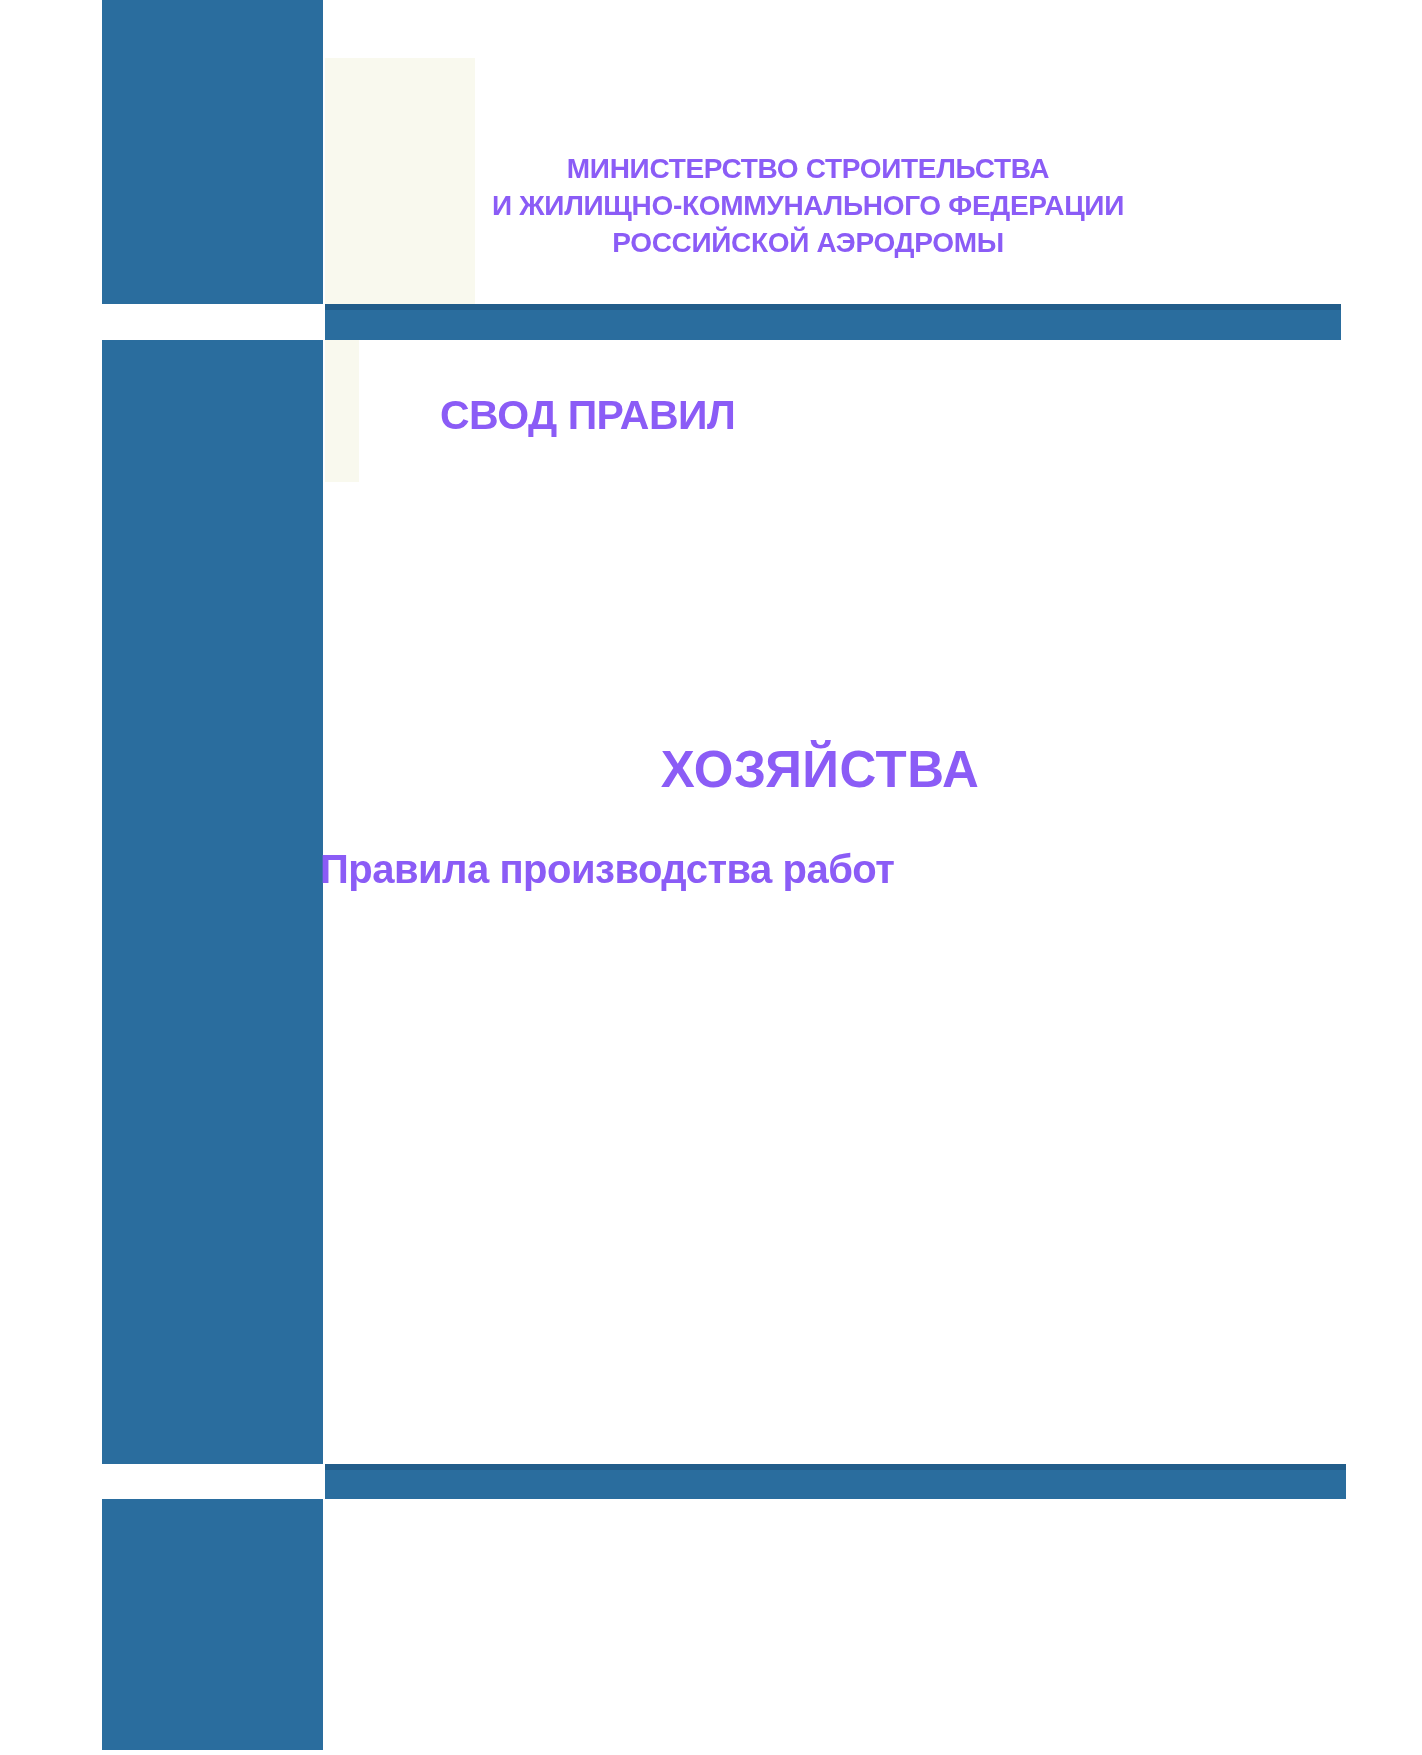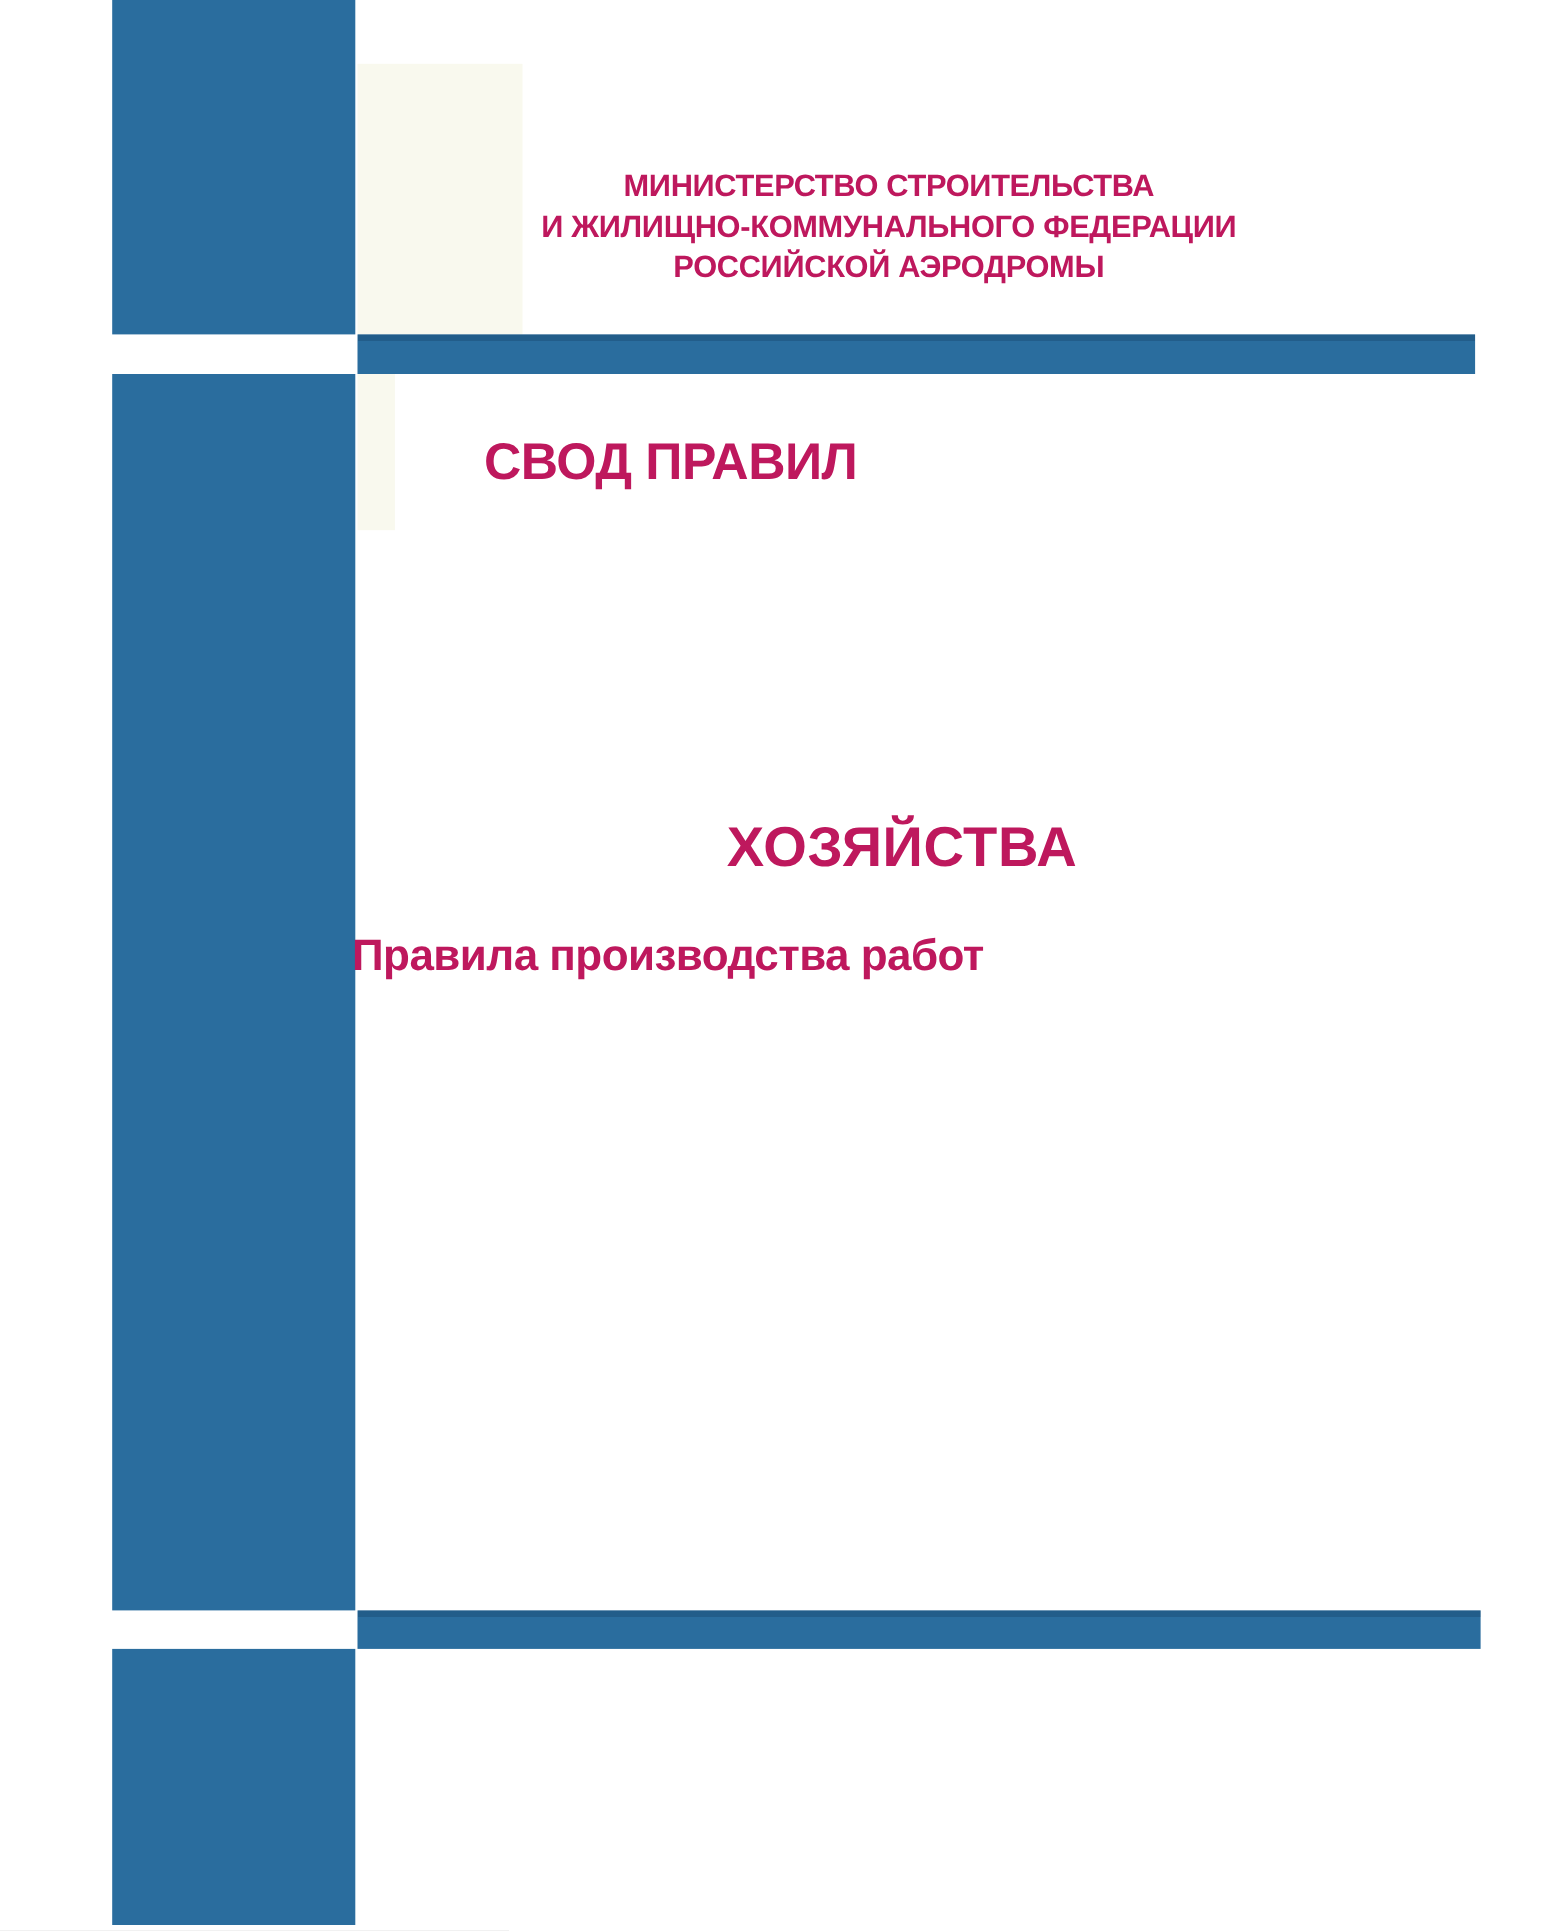--- a/index.html
+++ b/index.html
@@ -45,21 +45,21 @@
     line-height: 37px;
     font-weight: bold;
     letter-spacing: -0.3px;
     white-space: nowrap;
   }
   .code-row {
     left: 440px; top: 393px; width: 785px;
     display: flex;
     justify-content: space-between;
     align-items: baseline;
-    font-size: 47px;
+    font-size: 41px;
     line-height: 1.1;
     font-weight: bold;
     letter-spacing: -0.5px;
     white-space: nowrap;
   }
   .title-main {
     left: 320px; top: 742px; width: 1000px;
     text-align: center;
     font-size: 51px;
     line-height: 1.1;
@@ -73,21 +73,21 @@
     font-size: 40px;
     line-height: 1.1;
     font-weight: bold;
     letter-spacing: -0.5px;
     white-space: nowrap;
   }
 </style>
 </head>
 <body>
 
-<div class="page" style="background: rgb(255, 255, 255); color: #be185d;">
+<div class="page" style="background: rgb(255, 255, 255); color: #8b5cf6;">
 
   <div class="abs v-bar v-seg-top"></div>
   <div class="abs v-bar v-seg-middle"></div>
   <div class="abs v-bar v-seg-bottom"></div>
 
   <div class="abs cream cream-top"></div>
   <div class="abs cream cream-bottom"></div>
 
   <div class="abs h-rule h-rule-top"></div>
   <div class="abs h-rule h-rule-bottom"></div>

